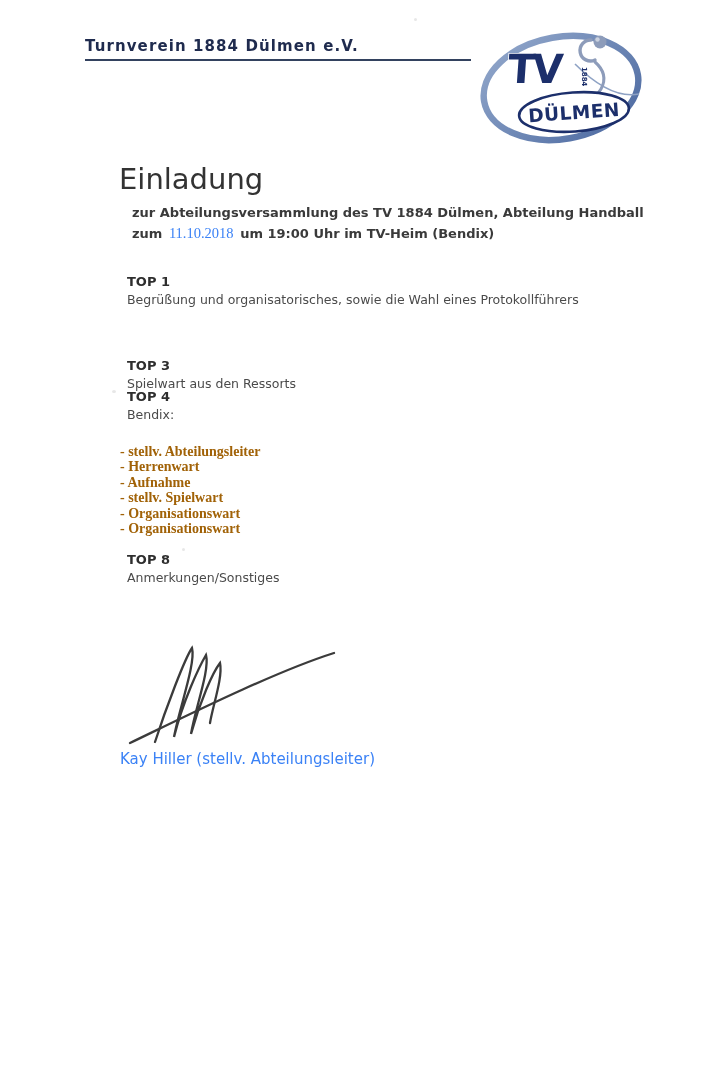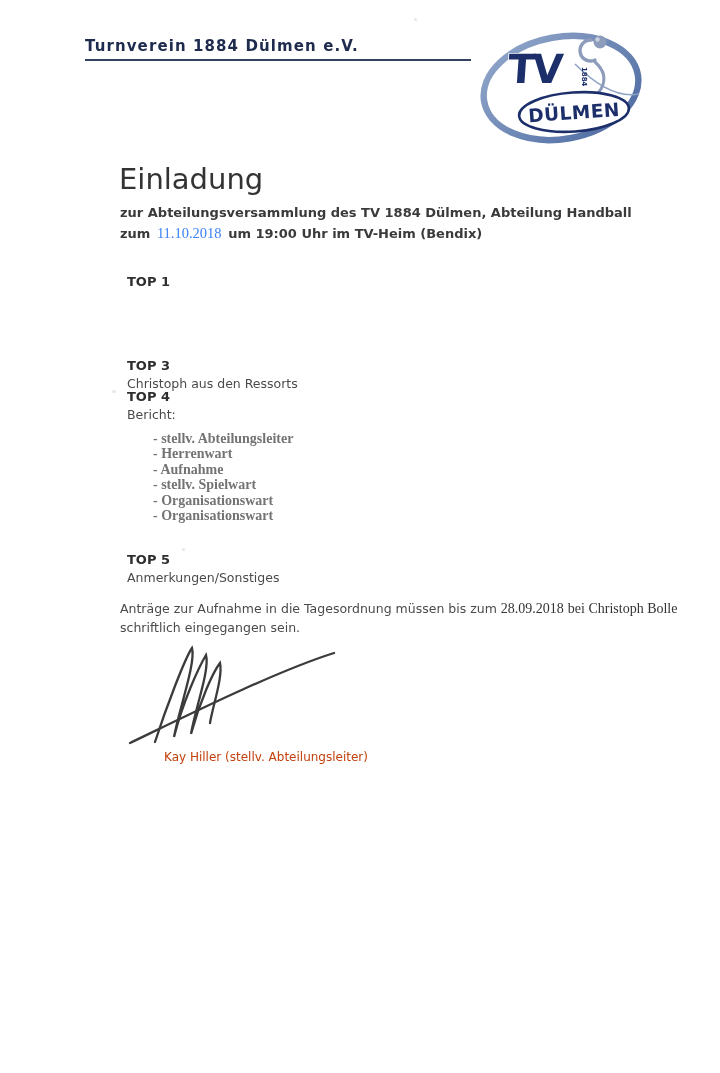--- a/index.html
+++ b/index.html
@@ -38,21 +38,21 @@
   
   .doc-title {
     position: absolute;
     left: 119px; top: 162px;
     font-size: 29px;
     font-weight: 400;
     color: #333333;
   }
   .intro {
     position: absolute;
-    left: 120px; top: 203px;
+    left: 132px; top: 203px;
     font-size: 13px;
     font-weight: bold;
     color: #3a3a3a;
     line-height: 20px;
     white-space: nowrap;
   }
   .serif-date {
     font-family: "Liberation Serif", serif;
     font-weight: normal;
     font-size: 14.5px;
@@ -78,28 +78,27 @@
     color: #4a4a4a;
   }
   .tb1 { top: 274px; }
   .tb2 { top: 316px; }
   .tb3 { top: 358px; }
   .tb4 { top: 389px; }
   .tb5 { top: 552px; }
 
   .election-list {
     position: absolute;
-    left: 120px; top: 431px;
+    left: 120px; top: 444px;
     font-family: "Liberation Serif", serif;
     font-weight: bold;
     font-size: 14px;
-    color: #737373;
+    color: #a16207;
     line-height: 15.4px;
     white-space: nowrap;
-    margin-left: 33px;
   }
 
   
   .closing {
     position: absolute;
     left: 120px; top: 599px;
     font-size: 12.5px;
     color: #4a4a4a;
     line-height: 19px;
     white-space: nowrap;
@@ -112,23 +111,22 @@
 
   
   .signature-box {
     position: absolute;
     left: 126px; top: 644px;
     width: 215px; height: 102px;
   }
   .signature-name {
     position: absolute;
     left: 120px; top: 750px;
-    font-size: 12px;
-    color: #c2410c;
-    margin-left: 44px;
+    font-size: 15px;
+    color: #3b82f6;
   }
 
   
   .speck { position: absolute; background: #b9b9b9; opacity: .35; border-radius: 50%; }
 </style>
 </head>
 <body>
 
 <div class="page">
 
@@ -171,48 +169,45 @@
 
   <div class="doc-title">Einladung</div>
 
   <div class="intro">
     <div>zur Abteilungsversammlung des TV 1884 Dülmen, Abteilung Handball</div>
     <div><span>zum</span> <span class="serif-date">11.10.2018</span> <span>um 19:00 Uhr im TV-Heim (Bendix)</span></div>
   </div>
 
   <div class="top-block tb1">
     <div class="top-label">TOP 1</div>
+    <div class="top-text">Begrüßung und organisatorisches, sowie die Wahl eines Protokollführers</div>
   </div>
   <div class="top-block tb3">
     <div class="top-label">TOP 3</div>
-    <div class="top-text">Christoph aus den Ressorts</div>
+    <div class="top-text">Spielwart aus den Ressorts</div>
   </div>
   <div class="top-block tb4">
     <div class="top-label">TOP 4</div>
-    <div class="top-text">Bericht:</div>
+    <div class="top-text">Bendix:</div>
   </div>
 
   <div class="election-list">
     <div>- stellv. Abteilungsleiter</div>
     <div>- Herrenwart</div>
     <div>- Aufnahme</div>
     <div>- stellv. Spielwart</div>
     <div>- Organisationswart</div>
     <div>- Organisationswart</div>
   </div>
 
   <div class="top-block tb5">
-    <div class="top-label">TOP 5</div>
+    <div class="top-label">TOP 8</div>
     <div class="top-text">Anmerkungen/Sonstiges</div>
   </div>
 
-  <div class="closing">
-    <div><span>Anträge zur Aufnahme in die Tagesordnung müssen bis zum</span> <span class="serif-inline">28.09.2018</span>&nbsp;<span class="serif-inline">bei Christoph Bolle</span></div>
-    <div>schriftlich eingegangen sein.</div>
-  </div>
 
   <div class="signature-box">
     <svg width="215" height="102" viewBox="0 0 215 102">
       <g fill="none" stroke="#3b3b3b" stroke-width="2.3" stroke-linecap="round">
         <path d="M4,99 C56,74 148,28 208,9"></path>
         <path d="M29,98 C40,64 59,14 66,4 C70,19 53,65 48,93 C57,57 73,23 80,11 C84,26 69,65 65,90 C74,57 87,28 94,19 C97,33 87,61 84,79"></path>
       </g>
     </svg>
   </div>
   <div class="signature-name">Kay Hiller (stellv. Abteilungsleiter)</div>

